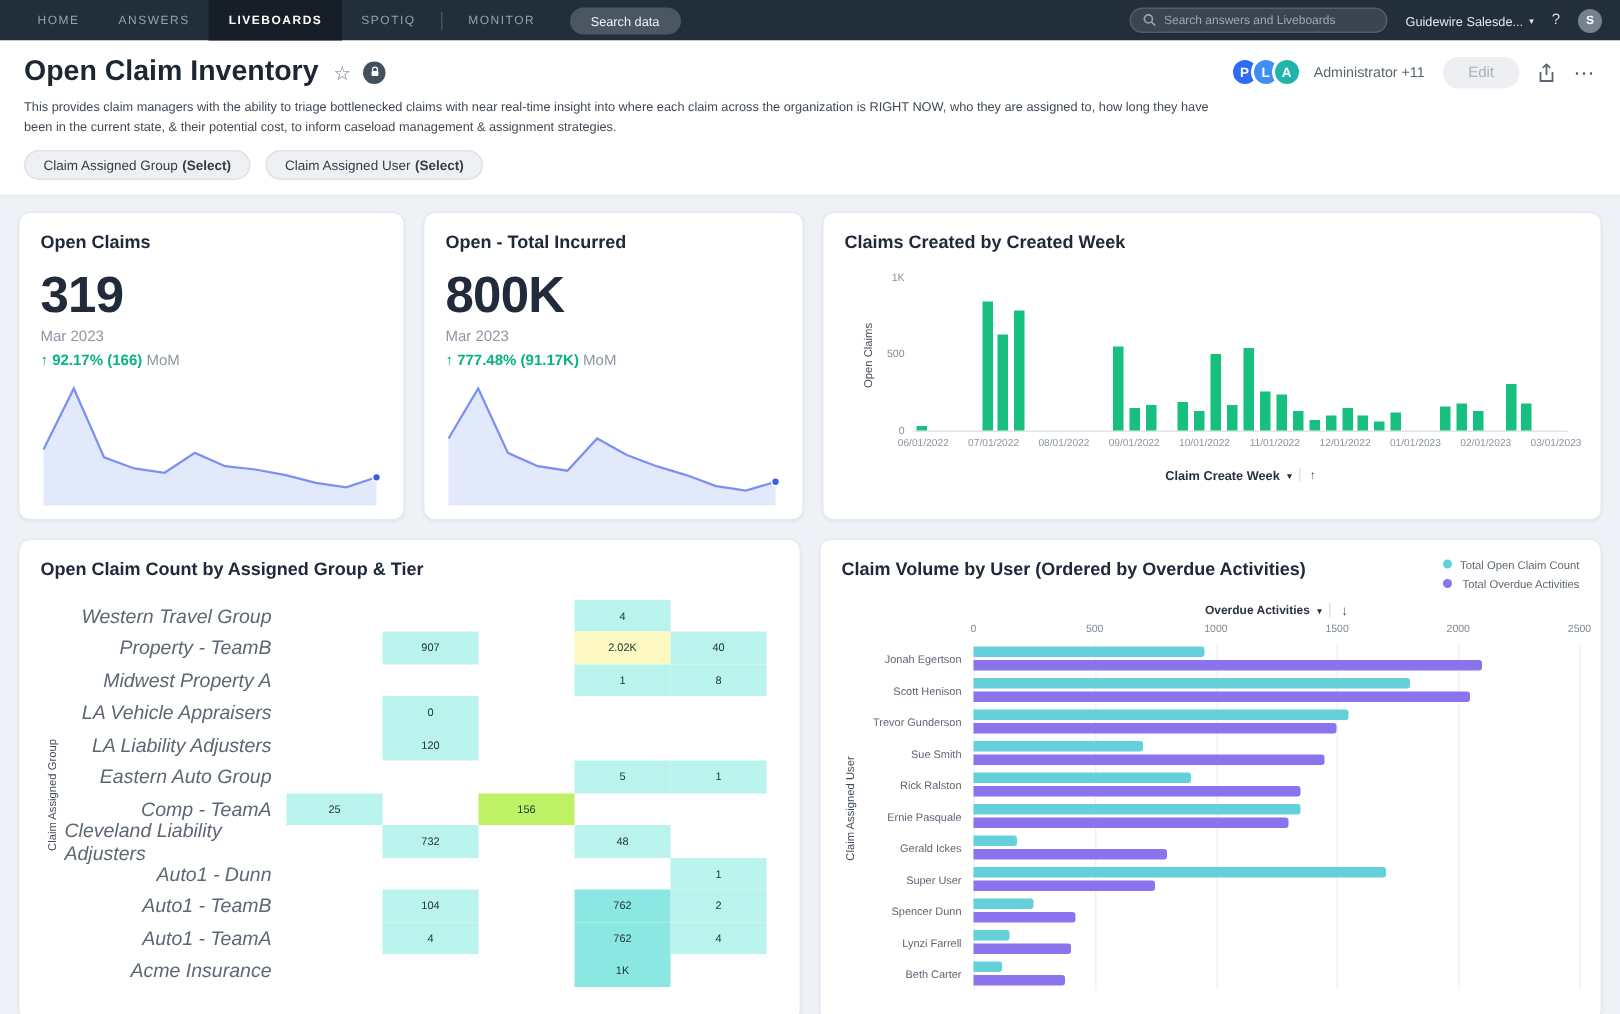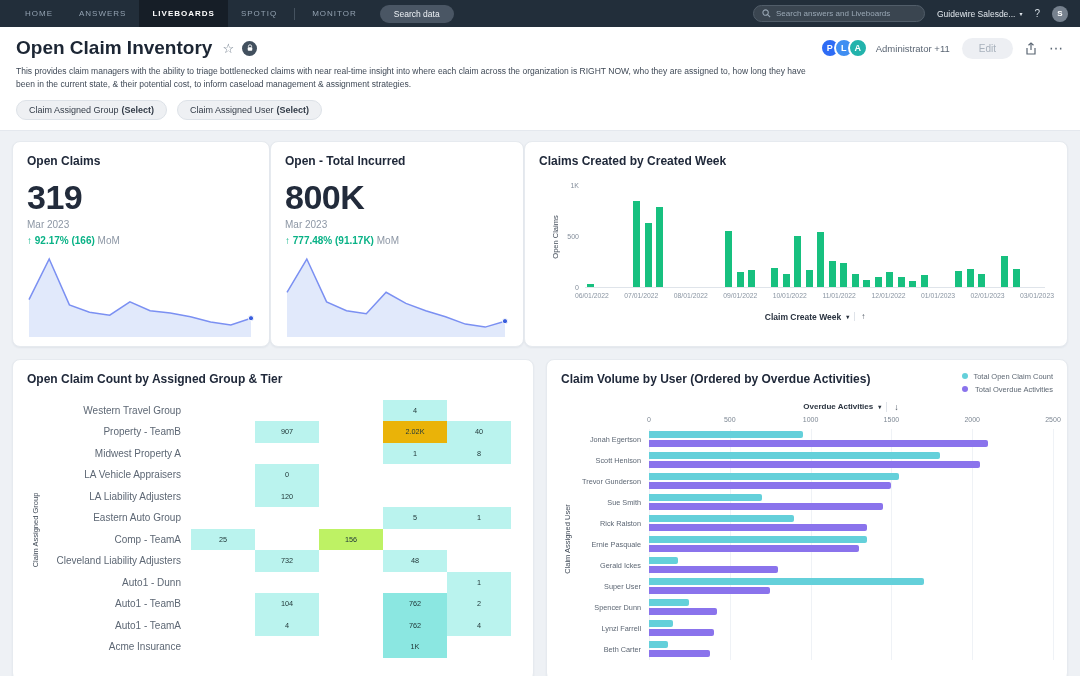--- a/index.html
+++ b/index.html
@@ -32,21 +32,21 @@
   .edit-btn { background:#edeff3; color:#a8b1bc; border:none; font-size:10px; padding:5px 17px; border-radius:14px; font-family:inherit; }
   .share-icon { margin:0 12px; display:flex; cursor:pointer; }
   .more-icon { font-size:14px; color:#5a6673; cursor:pointer; letter-spacing:1px; }
   .desc { font-size:8.5px; color:#3f4956; line-height:1.5; margin-top:5px; max-width:810px; }
   .filters { display:flex; gap:10px; margin-top:9px; }
   .chip { background:#eef0f3; border:1px solid #dde2e8; border-radius:12px; padding:4px 12px; font-size:9px; color:#333c48; display:flex; gap:3px; cursor:pointer; }
   .chip b { font-weight:bold; }
 
   
   .main { padding:10px 12px; }
-  .grid1 { display:grid; grid-template-columns:258px 254px 1fr; gap:0; margin-bottom:12px; }
+  .grid1 { display:grid; grid-template-columns:258px 254px 1fr; gap:12px; margin-bottom:12px; }
   .grid2 { display:grid; grid-template-columns:522px 1fr; gap:12px; }
   .card { background:#fff; border:1px solid #e6eaef; border-radius:8px; box-shadow:0 1px 2px rgba(25,39,60,.06); padding:12px 14px; position:relative; overflow:hidden; }
   .grid1 .card { height:206px; }
   .grid2 .card { height:322px; }
   .card-title { font-size:12px; font-weight:bold; color:#20293a; }
 
   
   .kpi-value { font-size:34px; font-weight:bold; color:#222b3b; margin-top:10px; letter-spacing:-0.5px; }
   .kpi-period { font-size:10px; color:#8d97a5; margin-top:2px; }
   .kpi-change { font-size:10px; margin-top:5px; }
@@ -62,21 +62,21 @@
   .ytick { position:absolute; left:8px; width:32px; text-align:right; font-size:7px; color:#848e9b; }
   .rot-label { position:absolute; transform:translate(-50%,-50%) rotate(-90deg); font-size:7.5px; color:#414b58; white-space:nowrap; }
   .w-xticks { position:absolute; left:46px; right:8px; top:120px; height:10px; }
   .w-xticks span { position:absolute; transform:translateX(-50%); font-size:6.8px; color:#8a95a2; white-space:nowrap; }
   .w-xlabel { position:absolute; left:46px; right:8px; top:140px; display:flex; justify-content:center; align-items:center; gap:5px; font-size:8.5px; color:#28313e; font-weight:bold; }
   .sort-up { font-size:8px; color:#49535f; border-left:1px solid #dfe3e9; padding-left:6px; font-weight:normal; cursor:pointer; }
 
   
   .heat-wrap { position:relative; margin-top:14px; padding-left:16px; }
   .heat-row { display:flex; height:21.5px; align-items:stretch; }
-  .heat-label { width:148px; display:flex; align-items:center; justify-content:flex-end; padding-right:10px; font-size:10px; color:#5d6774; }
+  .heat-label { width:148px; display:flex; align-items:center; justify-content:flex-end; padding-right:10px; font-size:13px; color:#5d6774;font-style:italic; }
   .heat-cell { width:64px; display:flex; align-items:center; justify-content:center; font-size:7.3px; color:#22393a; }
 
   
   .hv-legend { position:absolute; top:12px; right:14px; }
   .legend-item { display:flex; align-items:center; gap:5px; justify-content:space-between; font-size:7.5px; color:#5e6874; margin-bottom:4px; cursor:pointer; }
   .legend-dot { width:6px; height:6px; border-radius:50%; }
   .hv-sort { display:flex; align-items:center; justify-content:center; gap:5px; font-size:8px; color:#2b3440; font-weight:bold; margin:16px 0 4px 88px; }
   .hv-sort .sort-down { font-size:9px; color:#49535f; border-left:1px solid #dfe3e9; padding-left:7px; font-weight:normal; cursor:pointer; }
   .hv-axis { position:relative; height:13px; margin-left:88px; }
   .hv-axis span { position:absolute; transform:translateX(-50%); font-size:7px; color:#7e8894; }
@@ -322,21 +322,21 @@
               <div class="heat-cell"></div>
               <div class="heat-cell"></div>
               <div class="heat-cell" style="background: rgb(186, 243, 238);">4</div>
               <div class="heat-cell"></div>
             </div>
             <div class="heat-row">
               <div class="heat-label">Property - TeamB</div>
               <div class="heat-cell"></div>
               <div class="heat-cell" style="background: rgb(186, 243, 238);">907</div>
               <div class="heat-cell"></div>
-              <div class="heat-cell" style="background: #eab308;">2.02K</div>
+              <div class="heat-cell" style="background: #fef9c3;">2.02K</div>
               <div class="heat-cell" style="background: rgb(186, 243, 238);">40</div>
             </div>
             <div class="heat-row">
               <div class="heat-label">Midwest Property A</div>
               <div class="heat-cell"></div>
               <div class="heat-cell"></div>
               <div class="heat-cell"></div>
               <div class="heat-cell" style="background: rgb(186, 243, 238);">1</div>
               <div class="heat-cell" style="background: rgb(186, 243, 238);">8</div>
             </div>

